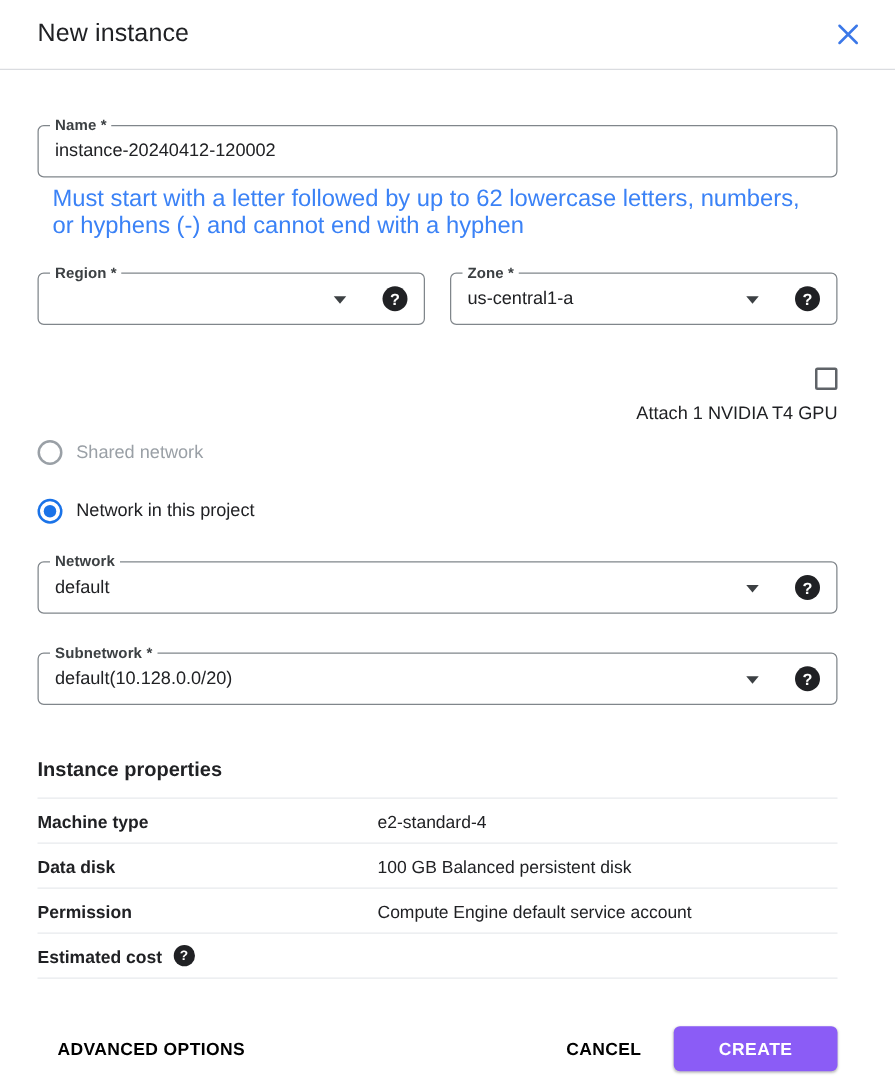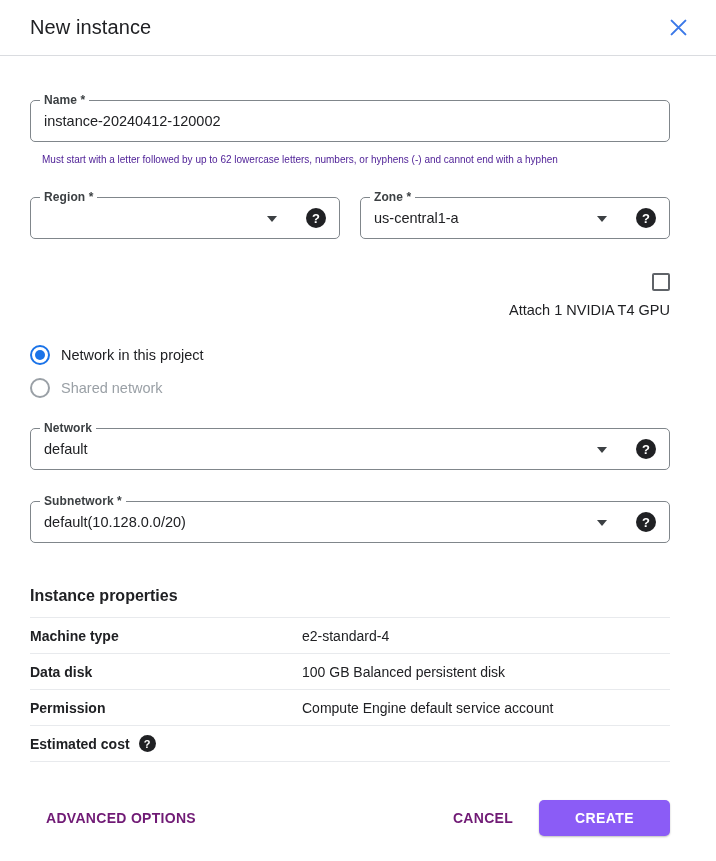--- a/index.html
+++ b/index.html
@@ -28,22 +28,22 @@
     border-left: 5px solid transparent; border-right: 5px solid transparent;
     border-top: 6px solid #3c4043; }
   .help-ic { position: absolute; right: 13px; top: 10px; width: 20px; height: 20px; border-radius: 50%;
     background: #202124; color: #fff; font-size: 13px; font-weight: 700; display: flex;
     align-items: center; justify-content: center; cursor: pointer; }
 
   .name-row { margin-top: 44px; }
   .name-input { width: 100%; height: 40px; border: none; outline: none; padding: 0 13px;
     font-family: "Liberation Sans", sans-serif; font-size: 14.5px; color: #202124;
     background: transparent; border-radius: 5px; }
-  .helper { margin-top: 7px; padding: 0 12px; font-size: 10px; line-height: 21px;
-    color: #4c1d95; max-width: 632px; }
+  .helper { margin-top: 7px; padding: 0 12px; font-size: 19px; line-height: 21px;
+    color: #3b82f6; max-width: 632px; }
 
   .rz-row { margin-top: 27px; display: flex; gap: 20px; }
   .rz-row .mfield { width: 310px; }
 
   
   .check-row { margin-top: 34px; display: flex; align-items: flex-end; gap: 11px; cursor: pointer; flex-direction: column; }
   .checkbox { width: 18px; height: 18px; border: 2px solid #5f6368; border-radius: 2px;
     background: #fff; flex: 0 0 auto; }
   .check-label { font-size: 14.5px; color: #202124; }
 
@@ -69,21 +69,21 @@
   .prow .plabel { width: 272px; font-size: 14px; font-weight: 700; color: #202124;
     display: flex; align-items: center; gap: 9px; }
   .prow .pvalue { font-size: 14px; color: #202124; }
   .help-ic-sm { width: 17px; height: 17px; border-radius: 50%; background: #202124; color: #fff;
     font-size: 11px; font-weight: 700; display: inline-flex; align-items: center;
     justify-content: center; cursor: pointer; flex: 0 0 auto; }
 
   
   .actions { margin-top: 38px; display: flex; align-items: center; }
   .txt-btn { border: none; background: none; font-family: "Liberation Sans", sans-serif;
-    font-size: 14px; font-weight: 700; letter-spacing: 0.3px; color: #701a75; cursor: pointer;
+    font-size: 14px; font-weight: 700; letter-spacing: 0.3px; color: #000000; cursor: pointer;
     padding: 9px 16px; border-radius: 4px; }
   .advanced-btn { margin-left: 0; }
   .spacer { flex: 1; }
   .cancel-btn { margin-right: 10px; }
   .create-btn { border: none; font-family: "Liberation Sans", sans-serif; font-size: 14px;
     font-weight: 700; letter-spacing: 0.4px; color: #ffffff; background: #8b5cf6;
     padding: 10px 36px; border-radius: 5px; cursor: pointer;
     box-shadow: 0 1px 2px rgba(0,0,0,0.25); }
 </style>
 </head>
@@ -120,27 +120,27 @@
         <span class="dd-arrow"></span>
         <span class="help-ic">?</span>
       </div>
     </div>
 
     <div class="check-row">
       <span class="checkbox"></span>
       <span class="check-label">Attach 1 NVIDIA T4 GPU</span>
     </div>
 
+    <div class="radio-row second">
+      <span class="radio unselected"></span>
+      <span class="radio-label disabled">Shared network</span>
+    </div>
     <div class="radio-row first">
       <span class="radio selected"></span>
       <span class="radio-label">Network in this project</span>
-    </div>
-    <div class="radio-row second">
-      <span class="radio unselected"></span>
-      <span class="radio-label disabled">Shared network</span>
     </div>
 
     <div class="mfield net-field">
       <span class="flabel">Network</span>
       <span class="fvalue">default</span>
       <span class="dd-arrow"></span>
       <span class="help-ic">?</span>
     </div>
 
     <div class="mfield subnet-field">

